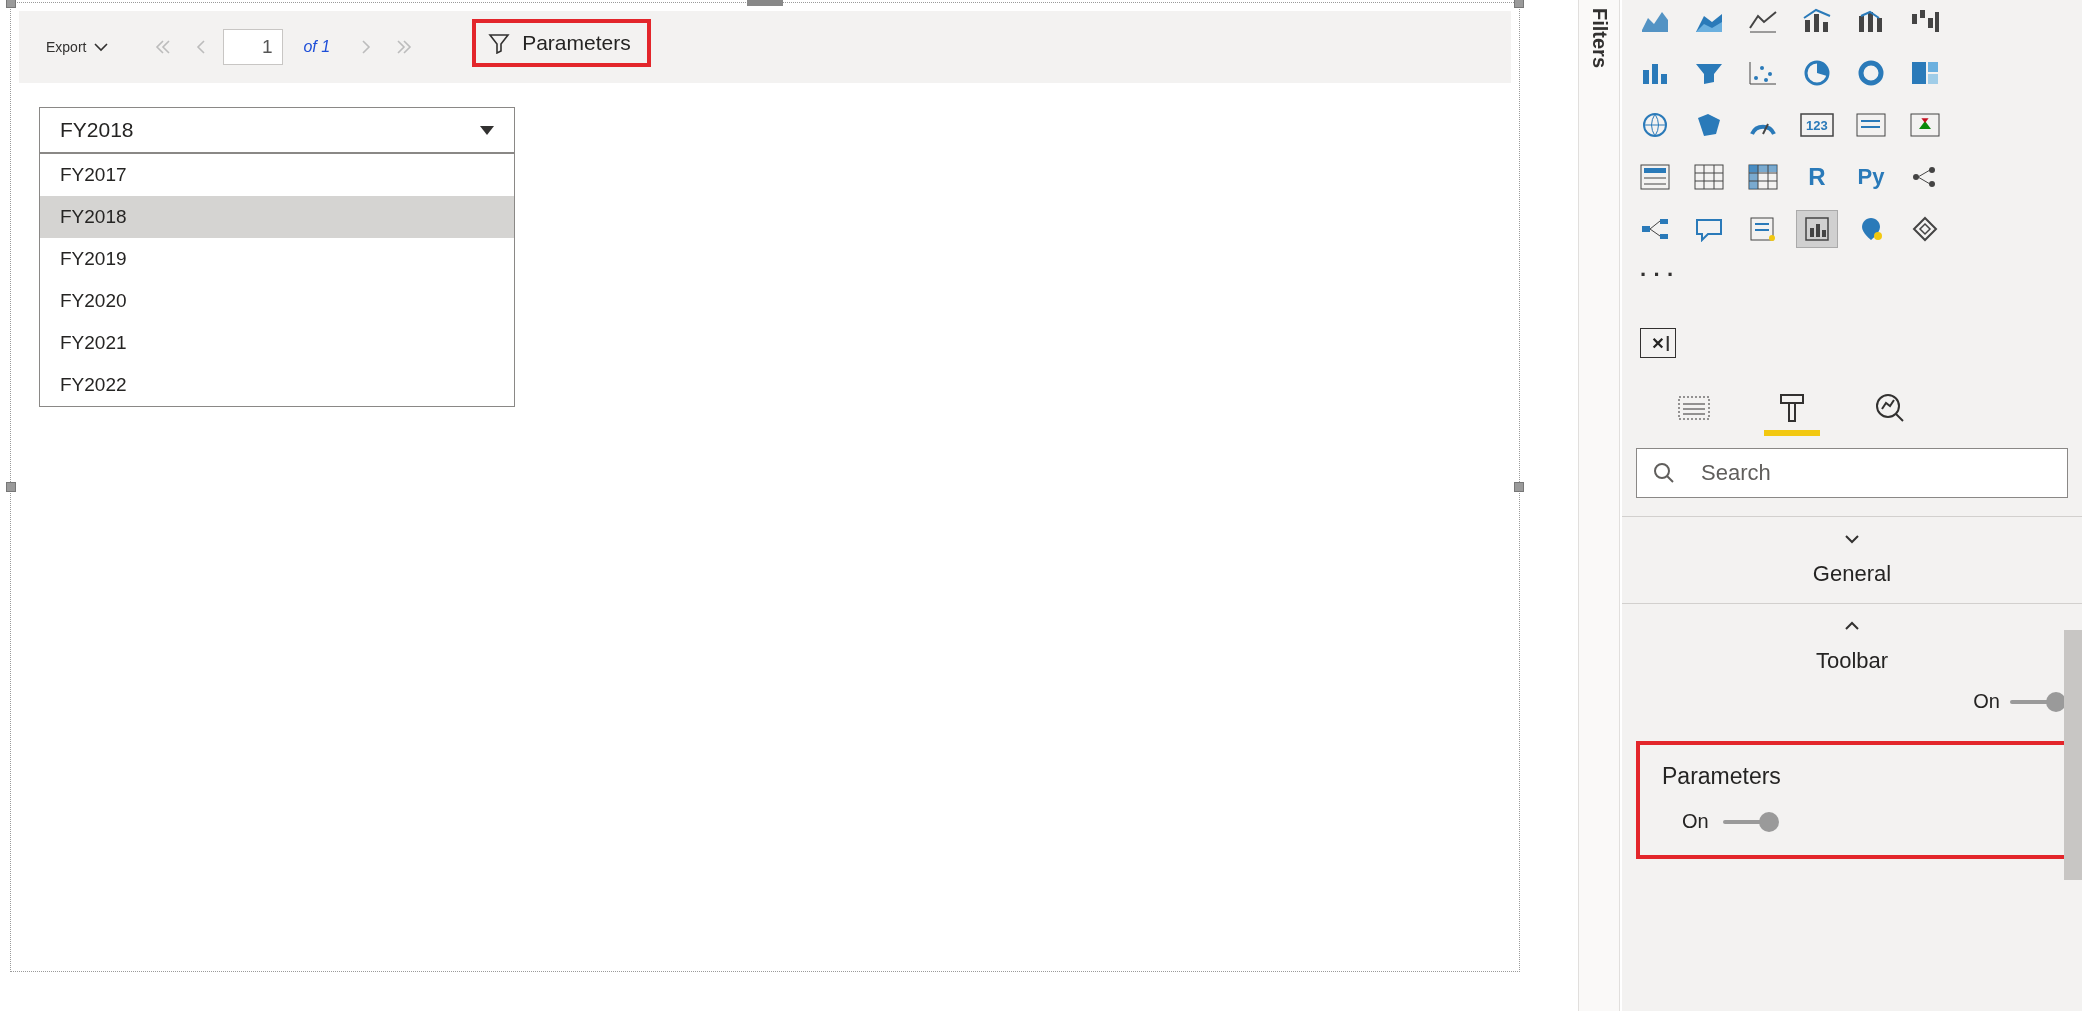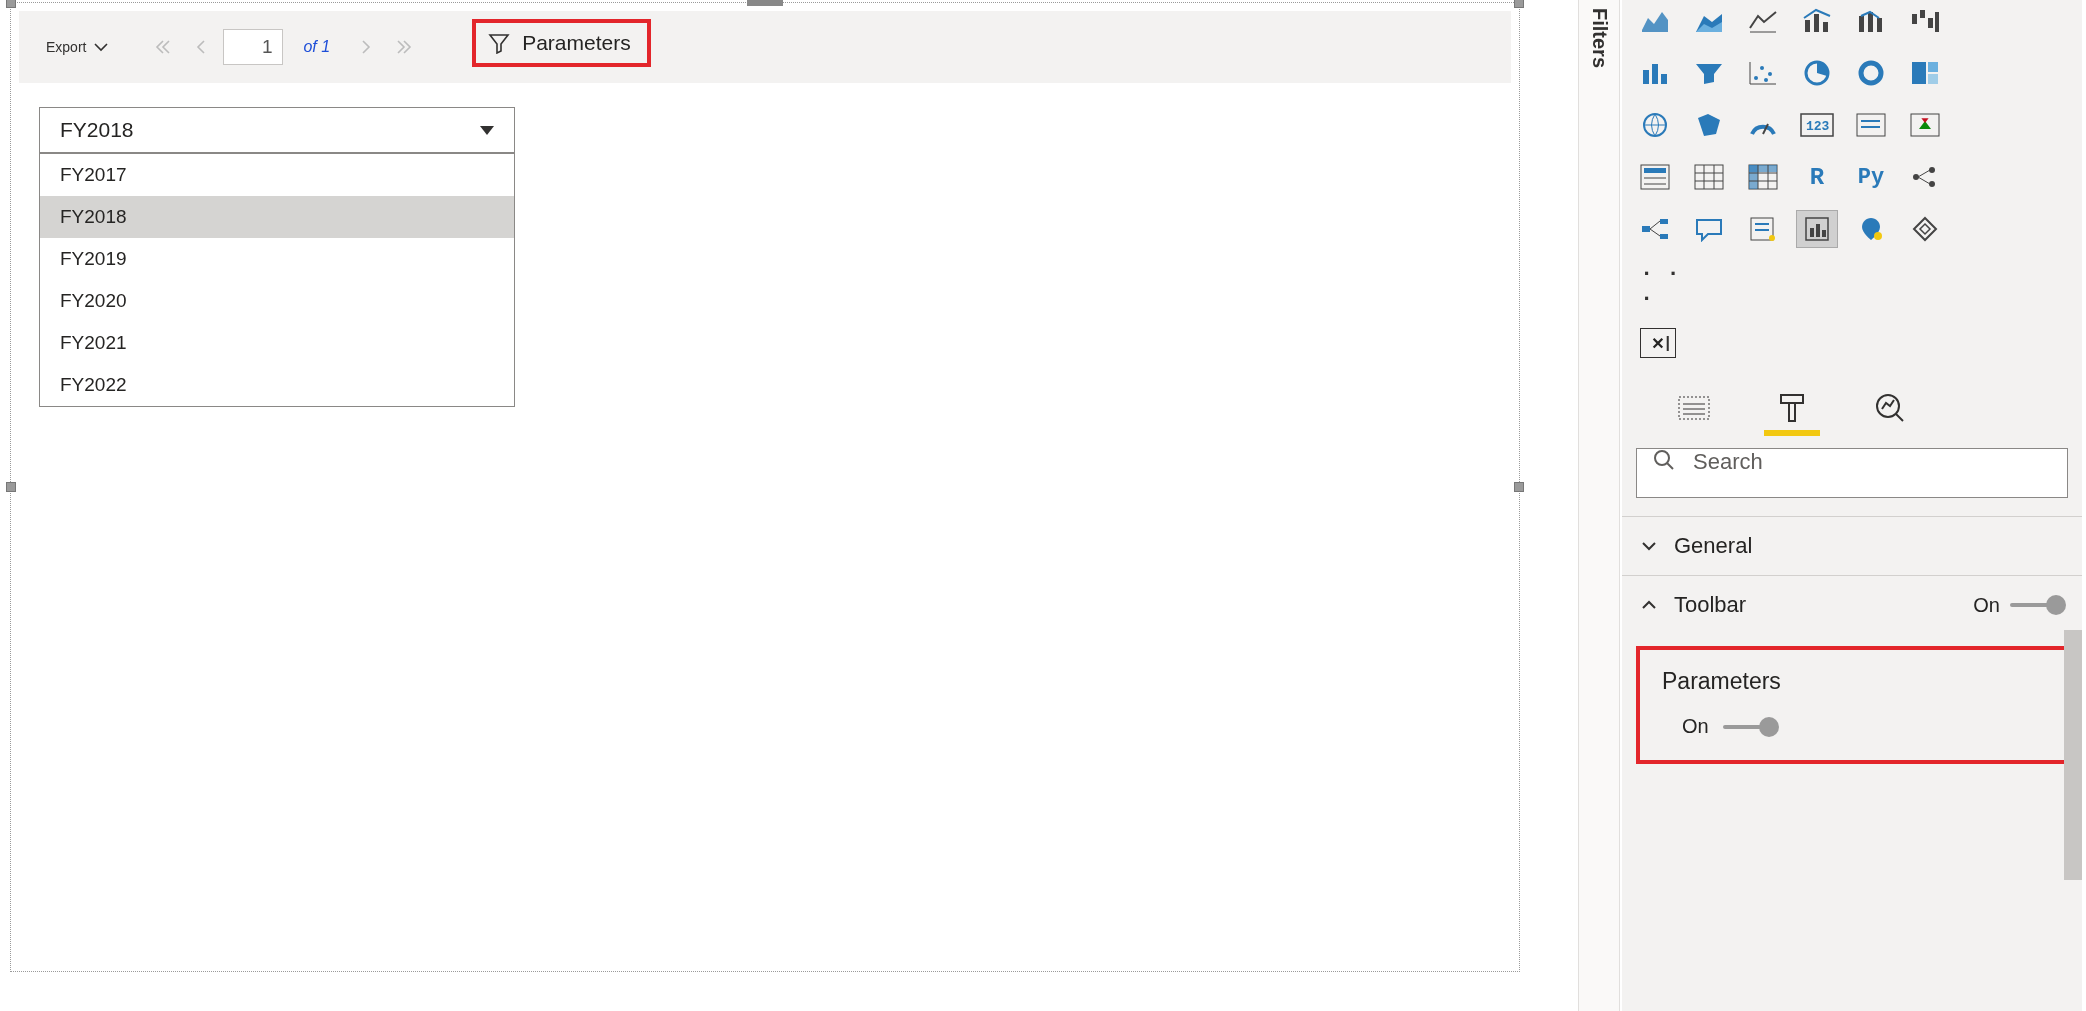--- a/index.html
+++ b/index.html
@@ -147,21 +147,20 @@
     height: 1011px;
     background: #f3f2f1;
   }
 
   .viz-grid {
     padding: 2px 6px 8px 12px;
     display: grid;
     grid-template-columns: repeat(6, 52px);
     grid-auto-rows: 44px;
     gap: 8px 2px;
-    font-family: Liberation Mono, monospace;
   }
   .viz-icon {
     width: 42px; height: 38px;
     display: flex; align-items: center; justify-content: center;
     cursor: pointer;
     color: #2a7ab9;
   }
   .viz-icon.dark { color: #444; }
   .viz-icon.selected { background: #d0d0d0; border: 1px solid #aaa; }
   .ellipsis { font-size: 22px; font-weight: bold; grid-column: 1; padding-left:6px; color:#323130; }
@@ -187,29 +186,30 @@
     position:relative;
   }
   .format-tab.active::after{
     content:""; position:absolute; bottom:-6px; left:-6px; right:-6px;
     height:6px; background:#f2c811;
   }
 
   .search-box {
     margin: 18px 14px 0 14px;
     height: 50px; background: #fff; border: 1px solid #8a8886;
-    display:flex; align-items:flex-start; padding:0 16px; gap:18px;
+    display:flex; align-items:center; padding:0 16px; gap:26px;
     font-size:22px; color:#605e5c;
   }
 
   .format-section {
     border-top: 1px solid #d2d0ce;
     padding: 16px 18px;
     display: flex; align-items: center; gap: 16px;
     font-size: 22px;
+    flex-direction: column;
   }
   .format-section .chev {
     width: 18px; display:inline-flex; justify-content:center;
   }
   .toggle-wrap {
     margin-left: auto; display:flex; align-items:center; gap:10px;
     font-size:20px;
   }
   .toggle {
     width: 54px; height: 4px; background: #9a9a9a; position: relative;

